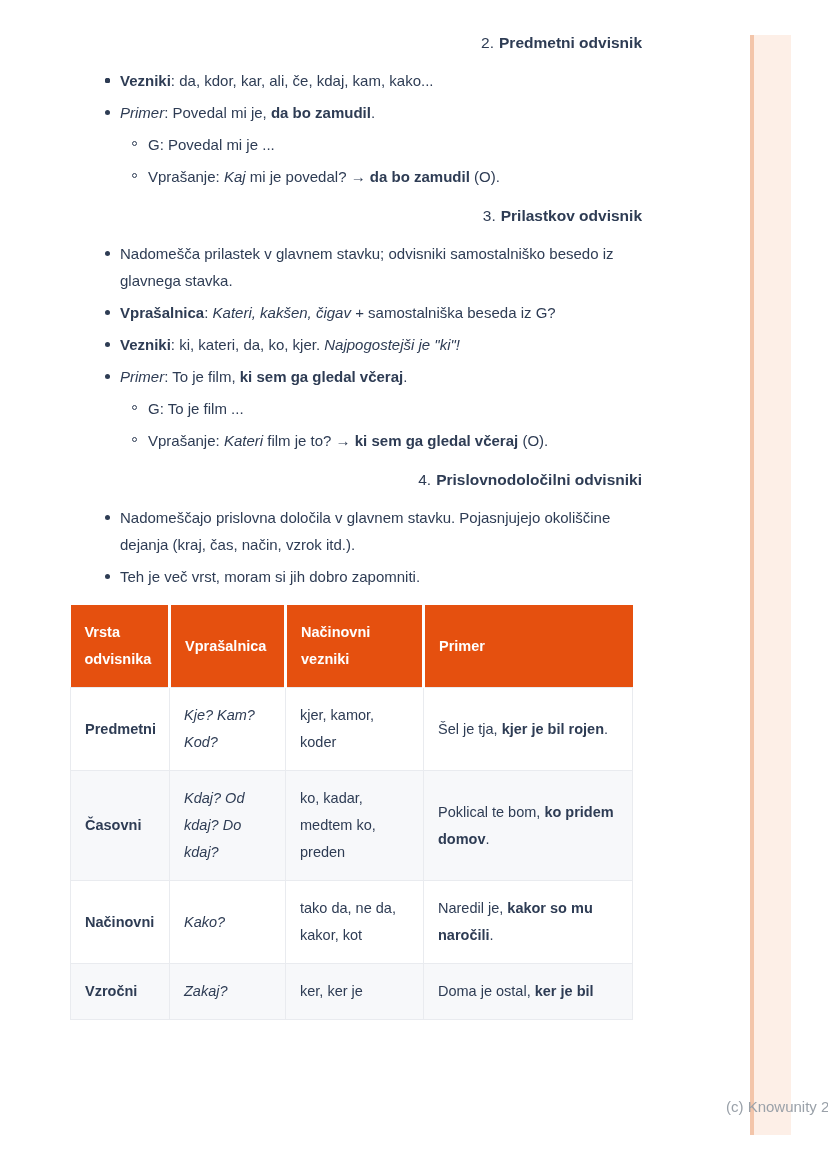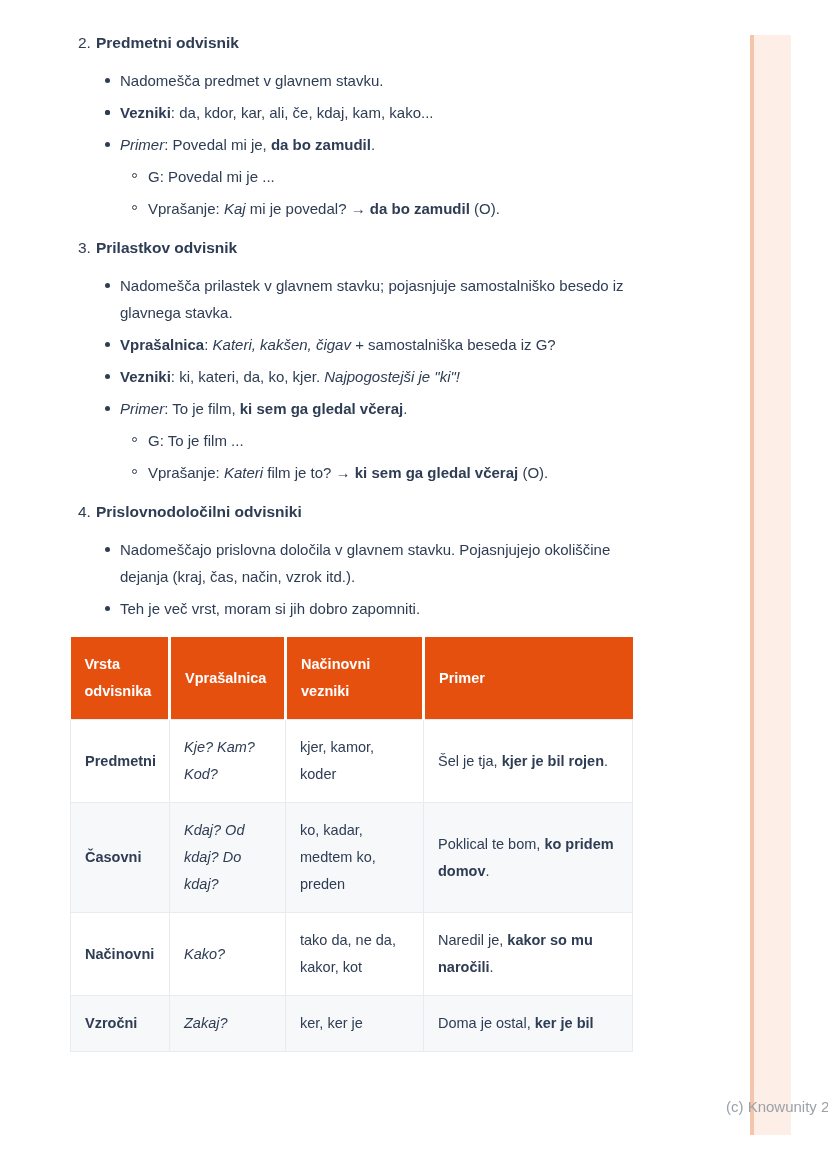--- a/index.html
+++ b/index.html
@@ -27,21 +27,21 @@
     border-left: 4px solid var(--stripe-border);
   }
 
   
   .content {
     position: absolute; left: 70px; top: 32px; width: 572px;
     height: 1101px; overflow: hidden;
   }
 
   .sec { margin-bottom: 15px; }
-  .sec-h { font-size: 15.5px; line-height: 22px; margin-bottom: 13px; padding-left: 8px; font-weight: 400; }
+  .sec-h { font-size: 15.5px; line-height: 22px; margin-bottom: 13px; padding-left: 8px; font-weight: 400; text-align: right; }
   .sec-h .num { font-weight: 400; margin-right: 5px; }
   .sec-h .ttl { font-weight: 700; }
 
   ul.lst { list-style: none; }
   li { position: relative; font-size: 15px; line-height: 27px; margin-bottom: 5px; }
   li.l1 { padding-left: 50px; }
   li.l2 { padding-left: 78px; }
   .mk { position: absolute; display: block; }
   .mk.d { left: 35px; top: 11px; width: 5px; height: 5px; border-radius: 50%; background: var(--text); }
   .mk.o { left: 62px; top: 10px; width: 5px; height: 5px; border-radius: 50%; border: 1.4px solid var(--text); background: transparent; }
@@ -76,33 +76,33 @@
 <body>
 
 <div class="page">
   <div class="stripe"></div>
 
   <div class="content">
 
     <section class="sec">
       <h2 class="sec-h"><span class="num">2.</span><span class="ttl">Predmetni odvisnik</span></h2>
       <ul class="lst">
-        <li class="l1"><span class="mk d"></span><span class="tx"><span>Nadomešča predmet v glavnem stavku.</span></span></li>
+        <li class="l1"><span class="mk d"></span></li>
         <li class="l1"><span class="mk d"></span></li>
         <li class="l1"><span class="mk d"></span><span class="tx"><span class="b">Vezniki</span><span>: da, kdor, kar, ali, če, kdaj, kam, kako...</span></span></li>
         <li class="l1"><span class="mk d"></span><span class="tx"><span class="i">Primer</span><span>: Povedal mi je, </span><span class="b">da bo zamudil</span><span>.</span></span></li>
         <li class="l2"><span class="mk o"></span><span class="tx"><span>G: Povedal mi je ...</span></span></li>
         <li class="l2"><span class="mk o"></span><span class="tx"><span>Vprašanje: </span><span class="i">Kaj</span><span> mi je povedal? → </span><span class="b">da bo zamudil</span><span> (O).</span></span></li>
       </ul>
     </section>
 
     <section class="sec">
       <h2 class="sec-h"><span class="num">3.</span><span class="ttl">Prilastkov odvisnik</span></h2>
       <ul class="lst">
-        <li class="l1"><span class="mk d"></span><span class="tx"><span>Nadomešča prilastek v glavnem stavku; pojasnjuje samostalniško besedo iz glavnega stavka.</span></span></li>
+        <li class="l1"><span class="mk d"></span><span class="tx"><span>Nadomešča prilastek v glavnem stavku; odvisniki samostalniško besedo iz glavnega stavka.</span></span></li>
         <li class="l1"><span class="mk d"></span><span class="tx"><span class="b">Vprašalnica</span><span>: </span><span class="i">Kateri, kakšen, čigav</span><span> + samostalniška beseda iz G?</span></span></li>
         <li class="l1"><span class="mk d"></span><span class="tx"><span class="b">Vezniki</span><span>: ki, kateri, da, ko, kjer. </span><span class="i">Najpogostejši je "ki"!</span></span></li>
         <li class="l1"><span class="mk d"></span><span class="tx"><span class="i">Primer</span><span>: To je film, </span><span class="b">ki sem ga gledal včeraj</span><span>.</span></span></li>
         <li class="l2"><span class="mk o"></span><span class="tx"><span>G: To je film ...</span></span></li>
         <li class="l2"><span class="mk o"></span><span class="tx"><span>Vprašanje: </span><span class="i">Kateri</span><span> film je to? → </span><span class="b">ki sem ga gledal včeraj</span><span> (O).</span></span></li>
       </ul>
     </section>
 
     <section class="sec">
       <h2 class="sec-h"><span class="num">4.</span><span class="ttl">Prislovnodoločilni odvisniki</span></h2>

